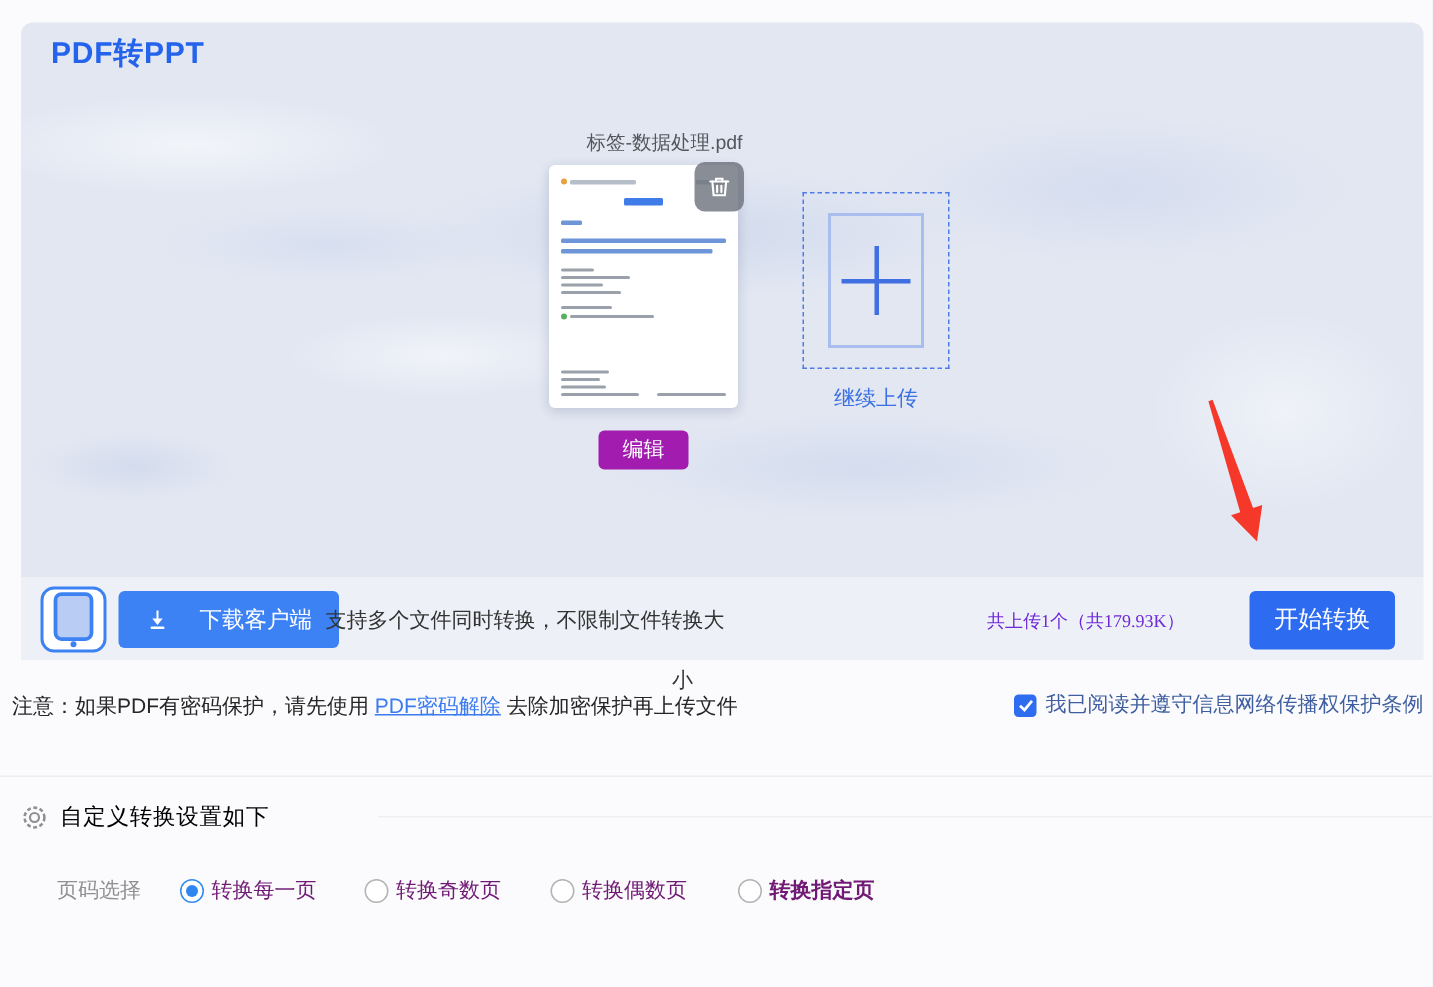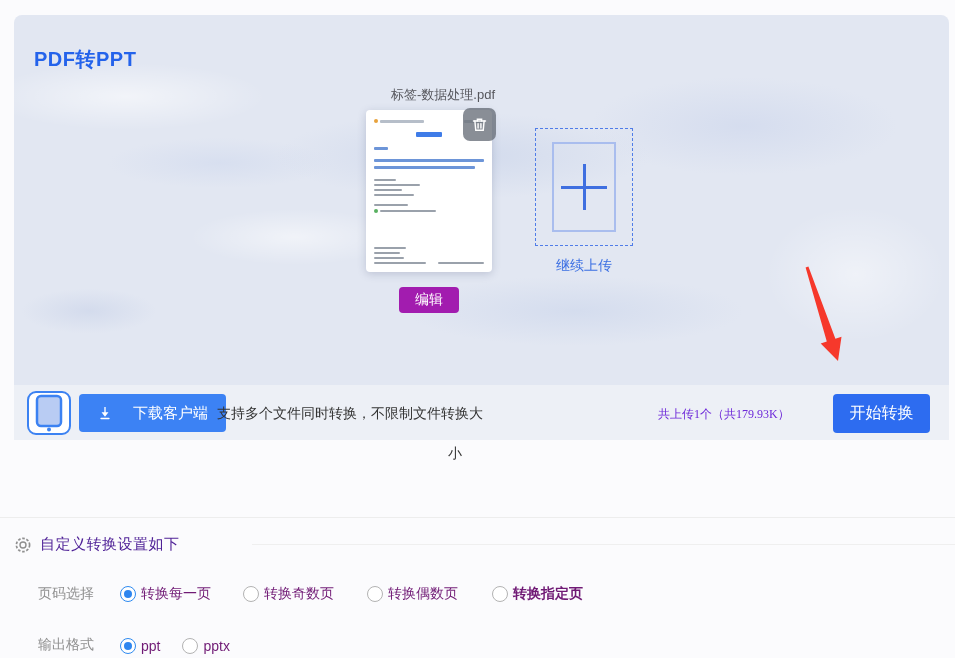--- a/index.html
+++ b/index.html
@@ -16,21 +16,21 @@
     background:
       radial-gradient(ellipse 200px 48px at 12% 22%, rgba(255,255,255,.55), transparent 70%),
       radial-gradient(ellipse 260px 60px at 48% 38%, rgba(208,217,236,.9), transparent 72%),
       radial-gradient(ellipse 150px 40px at 30% 60%, rgba(255,255,255,.5), transparent 70%),
       radial-gradient(ellipse 220px 70px at 78% 30%, rgba(211,219,238,.85), transparent 70%),
       radial-gradient(ellipse 120px 90px at 90% 70%, rgba(255,255,255,.45), transparent 75%),
       radial-gradient(ellipse 240px 50px at 60% 80%, rgba(209,218,237,.8), transparent 70%),
       radial-gradient(ellipse 90px 30px at 8% 80%, rgba(210,218,236,.9), transparent 75%),
       radial-gradient(ellipse 160px 36px at 22% 40%, rgba(213,221,239,.8), transparent 70%);
   }
-  .page-title { position:absolute; left:34px; top:22px; font-size:20px; font-weight:bold; color:#2463eb; letter-spacing:.5px;margin-top:24px; }
+  .page-title { position:absolute; left:34px; top:22px; font-size:20px; font-weight:bold; color:#2463eb; letter-spacing:.5px; }
 
   
   .file-label { position:absolute; left:333px; top:74px; width:220px; text-align:center; font-size:13px; color:#55565c; line-height:17px;margin-top:12px; }
   .thumb {
     position:absolute; left:366px; top:110px; width:126px; height:162px;
     background:#fff; border-radius:4px; box-shadow:0 2px 8px rgba(60,70,110,.22);
     padding:9px 8px; cursor:pointer;
   }
   .t-head { display:flex; justify-content:space-between; align-items:center; margin-bottom:9px; }
   .t-head .bar { height:3px; background:#b6bec9; border-radius:1px; }
@@ -86,23 +86,23 @@
   
   .notice { position:absolute; left:8px; top:462px; font-size:14px; color:#262626; }
   .notice a { color:#3a7bf0; text-decoration:underline; cursor:pointer; }
   .agreement { position:absolute; right:6px; top:461px; display:flex; align-items:center; gap:6px; cursor:pointer; }
   .checkbox { width:15px; height:15px; background:#2e6cf0; border-radius:3px; display:flex; align-items:center; justify-content:center; }
   .agreement-label { font-size:14px; color:#3f5fa0; }
 
   
   .divider { position:absolute; left:0; top:517px; width:955px; height:1px; background:#ededed; }
   .settings-header { position:absolute; left:14px; top:535px; display:flex; align-items:center; gap:8px; }
-  .settings-title { font-size:15px; color:#4c1d95; font-weight:500; letter-spacing:.5px; }
+  .settings-title { font-size:15px; color:#000000; font-weight:500; letter-spacing:.5px; }
   .header-line { position:absolute; left:252px; top:544px; width:703px; height:1px; background:#efefef; }
-  .opt-row { position:absolute; left:38px; display:flex; align-items:flex-end; }
+  .opt-row { position:absolute; left:38px; display:flex; align-items:center; }
   .row-pages { top:585px; }
   .row-format { top:636px; }
   .row-label { font-size:14px; color:#909090; width:82px; }
   .opt { display:flex; align-items:center; cursor:pointer; }
   .radio { width:16px; height:16px; border-radius:50%; background:#fff; border:1px solid #b3b3b3; margin-right:5px; }
   .radio.on { border:1px solid #2e8af0; position:relative; }
   .radio.on::after { content:""; position:absolute; left:3px; top:3px; width:8px; height:8px; border-radius:50%; background:#2f86ef; }
   .opt-label { font-size:14px; color:#701a75; }
   .row-pages .opt1 { margin-left:0; }   .row-pages .opt2 { margin-left:32px; }
   .row-pages .opt3 { margin-left:33px; } .row-pages .opt4 { margin-left:34px;font-weight:bold; }
@@ -201,21 +201,30 @@
     <span>下载客户端</span>
   </button>
 
   <div class="support-text">支持多个文件同时转换，不限制文件转换大</div>
   <div class="support-wrap">小</div>
 
   <div class="upload-summary">共上传1个（共179.93K）</div>
 
   <button class="start-btn">开始转换</button>
 
-
+  <div class="notice"><span>注意：如果PDF有密码保护，请先使用 </span><a>PDF密码解除</a><span> 去除加密保护再上传文件</span></div>
+
+  <div class="agreement">
+    <span class="checkbox">
+      <svg width="10" height="9" viewBox="0 0 10 8">
+        <polyline points="1,4 4,6.8 9,0.8" fill="none" stroke="#fff" stroke-width="1.8"></polyline>
+      </svg>
+    </span>
+    <span class="agreement-label">我已阅读并遵守信息网络传播权保护条例</span>
+  </div>
 
   <div class="divider"></div>
 
   <div class="settings-header">
     <span style="display:flex;">
       <svg width="18" height="18" viewBox="0 0 18 18" fill="none" stroke="#8f8f8f">
         <circle cx="9" cy="9" r="6.6" stroke-width="1.7" stroke-dasharray="2.6 1.7"></circle>
         <circle cx="9" cy="9" r="3" stroke-width="1.4"></circle>
       </svg>
     </span>
@@ -236,29 +245,18 @@
     <span class="opt opt3">
       <span class="radio"></span>
       <span class="opt-label">转换偶数页</span>
     </span>
     <span class="opt opt4">
       <span class="radio"></span>
       <span class="opt-label">转换指定页</span>
     </span>
   </div>
 
-  <div class="opt-row row-format">
-    <span class="row-label">输出格式</span>
-    <span class="opt opt1">
-      <span class="radio on"></span>
-      <span class="opt-label">ppt</span>
-    </span>
-    <span class="opt opt2">
-      <span class="radio"></span>
-      <span class="opt-label">pptx</span>
-    </span>
-  </div>
 
   <svg class="arrow-overlay" viewBox="0 0 955 658">
     <polygon points="805.6,267.5 826.8,341.5 820.7,343.5 838,361 841.5,336.7 835.4,338.7 808.4,266.5" fill="#f6382b"></polygon>
   </svg>
 
 </div>
 
 </body></html>

